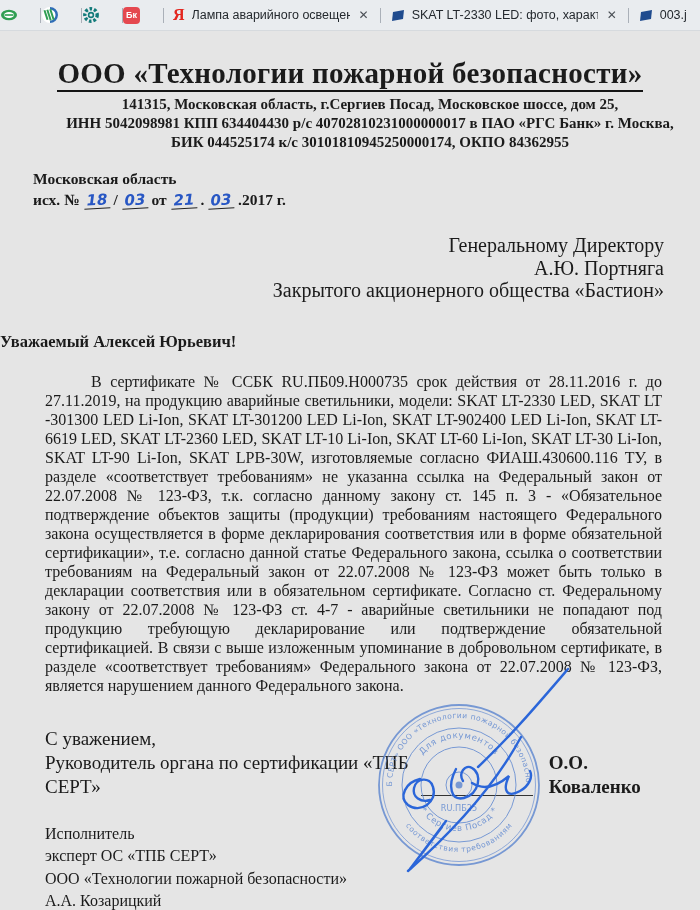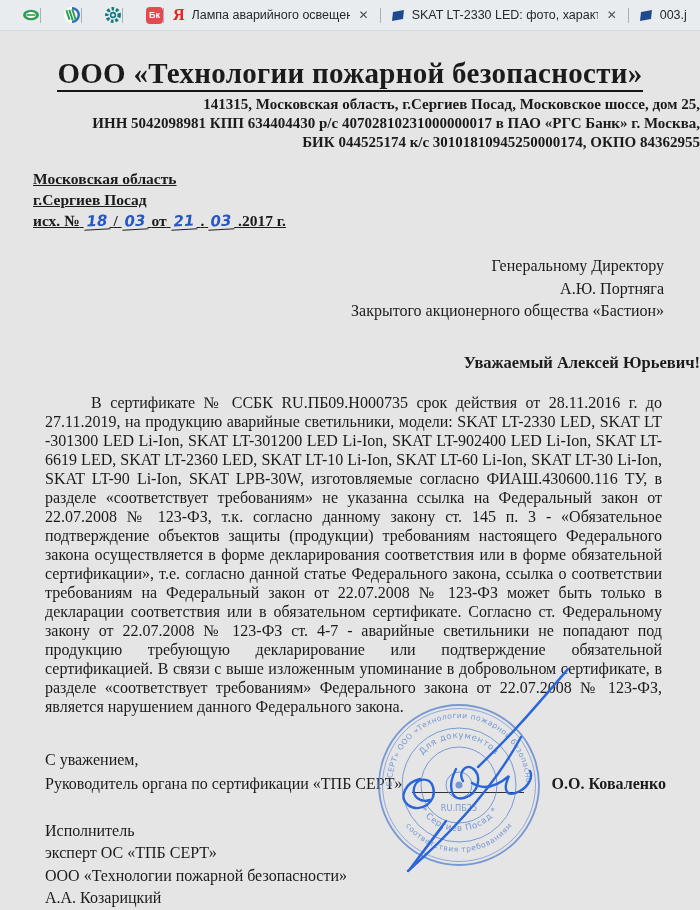--- a/index.html
+++ b/index.html
@@ -2,46 +2,46 @@
 <html><head>
 <meta charset="utf-8">
 <style>
   html,body{margin:0;padding:0;}
   body{width:700px;height:910px;background:#ffffff;overflow:hidden;
        font-family:"Liberation Sans",sans-serif;}
 
   
   .tabbar{height:30px;background:#e9ecef;border-bottom:1px solid #d6dade;
           display:flex;align-items:center;overflow:hidden;}
-  .pinned{width:40px;height:30px;display:flex;align-items:center;justify-content:flex-end;flex:none;}
+  .pinned{width:40px;height:30px;display:flex;align-items:center;justify-content:flex-start;flex:none;}
   .vsep{width:1px;height:15px;background:#aab0b8;flex:none;}
   .tab{height:30px;display:flex;align-items:center;gap:7px;padding:0 9px;flex:none;}
   .tab-title{font-size:12.5px;color:#24292e;white-space:nowrap;overflow:hidden;}
   .t1 .tab-title{max-width:158px;}
   .t2 .tab-title{max-width:186px;}
   .close-x{font-size:12px;color:#4a4f55;padding:0 2px;line-height:1;cursor:default;}
   .bk-badge{width:17px;height:17px;border-radius:4px;background:#e5484f;color:#fff;
             font-size:9px;font-weight:bold;display:flex;align-items:center;justify-content:center;}
   .ya-letter{color:#e3261f;font-family:"Liberation Serif",serif;font-weight:bold;font-size:16px;line-height:1;}
 
   
   .letter{position:relative;width:700px;height:880px;background:#e5e5e5;
           font-family:"Liberation Serif",serif;color:#1b1b1b;overflow:hidden;}
   .doc-title{text-align:center;margin-top:26px;font-size:29px;font-weight:bold;letter-spacing:.3px;}
   .doc-title span{border-bottom:2.5px solid #151515;padding-bottom:1px;}
-  .addr{ text-align:right;font-weight:bold;font-size:15px;line-height:19px;margin-top:5px;padding-left:40px;}
-  .origin{margin:16px 0 0 33px;font-weight:bold;font-size:15.5px;line-height:21px;text-decoration:underline;}
+  .addr{ text-align:center;font-weight:bold;font-size:15px;line-height:19px;margin-top:5px;padding-left:40px;}
+  .origin{margin:16px 0 0 33px;font-weight:bold;font-size:15.5px;line-height:21px;}
   .hw{color:#2857c4;font-family:"DejaVu Sans",sans-serif;font-style:italic;font-size:15px;
       display:inline-block;min-width:26px;text-align:center;border-bottom:1.4px solid #222;
       transform:rotate(-3deg);line-height:15px;}
-  .addressee{text-align:right;margin:24px 36px 0 0;font-size:16px;line-height:22.5px;}
-  .salutation{text-align:right;font-weight:bold;font-size:16.5px;margin-top:30px;}
+  .addressee{text-align:right;margin:24px 36px 0 0;font-size:20px;line-height:22.5px;}
+  .salutation{text-align:left;font-weight:bold;font-size:16.5px;margin-top:30px;}
   .body-par{margin:20px 38px 0 45px;font-size:16px;line-height:19px;
             text-align:justify;text-indent:46px;}
-  .signoff{margin:32px 0 0 45px;font-size:16px;line-height:24px;}
+  .signoff{margin:32px 0 0 45px;font-size:19px;line-height:24px;}
   .signoff-row{display:flex;align-items:flex-end;margin-right:34px;}
   .sig-line{width:112px;border-bottom:1.4px solid #333;margin:0 16px 3px 10px;flex:none;}
   .signoff-name{margin-left:auto;font-weight:bold;}
   .executor{margin:24px 0 0 45px;font-size:16px;line-height:22.5px;}
 
   .stamp-wrap{position:absolute;left:368px;top:663px;width:182px;height:182px;opacity:.82;}
   .sign-wrap{position:absolute;left:358px;top:628px;width:250px;height:230px;}
   svg text, svg textPath{font-family:"DejaVu Sans",sans-serif;}
 </style>
 </head>
@@ -113,21 +113,20 @@
   </div>
 
   <div class="addr">
     <div>141315, Московская область, г.Сергиев Посад, Московское шоссе, дом 25,</div>
     <div>ИНН 5042098981 КПП 634404430 р/с 40702810231000000017 в ПАО «РГС Банк» г. Москва,</div>
     <div>БИК 044525174 к/с 30101810945250000174, ОКПО 84362955</div>
   </div>
 
   <div class="origin">
     <div>Московская область</div>
-    <div>г.Сергиев Посад</div>
     <div>
       <span>исх. №</span>
       <span class="hw">18</span>
       <span>/</span>
       <span class="hw">03</span>
       <span>от</span>
       <span class="hw">21</span>
       <span>.</span>
       <span class="hw">03</span>
       <span>.2017 г.</span>

